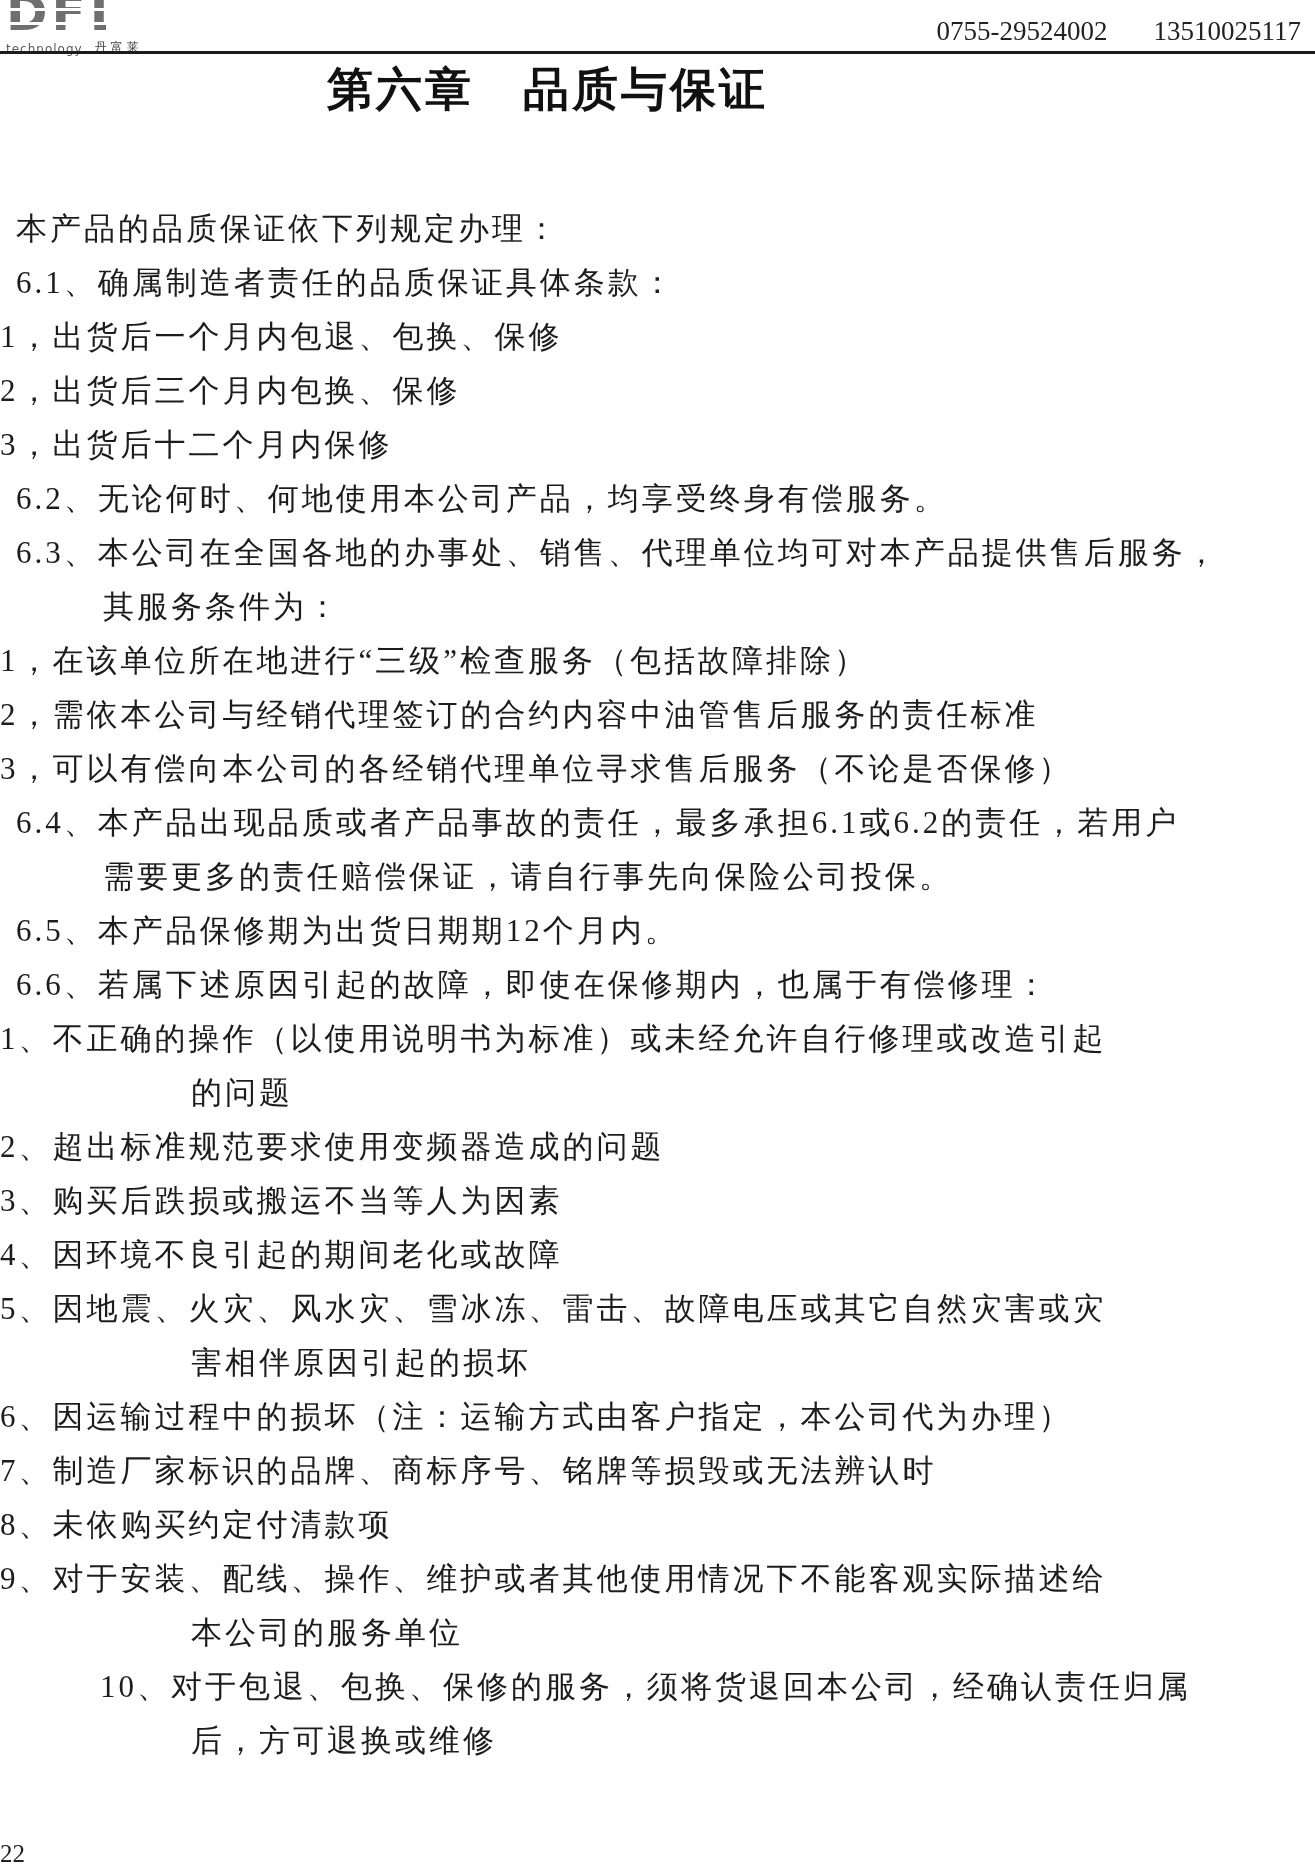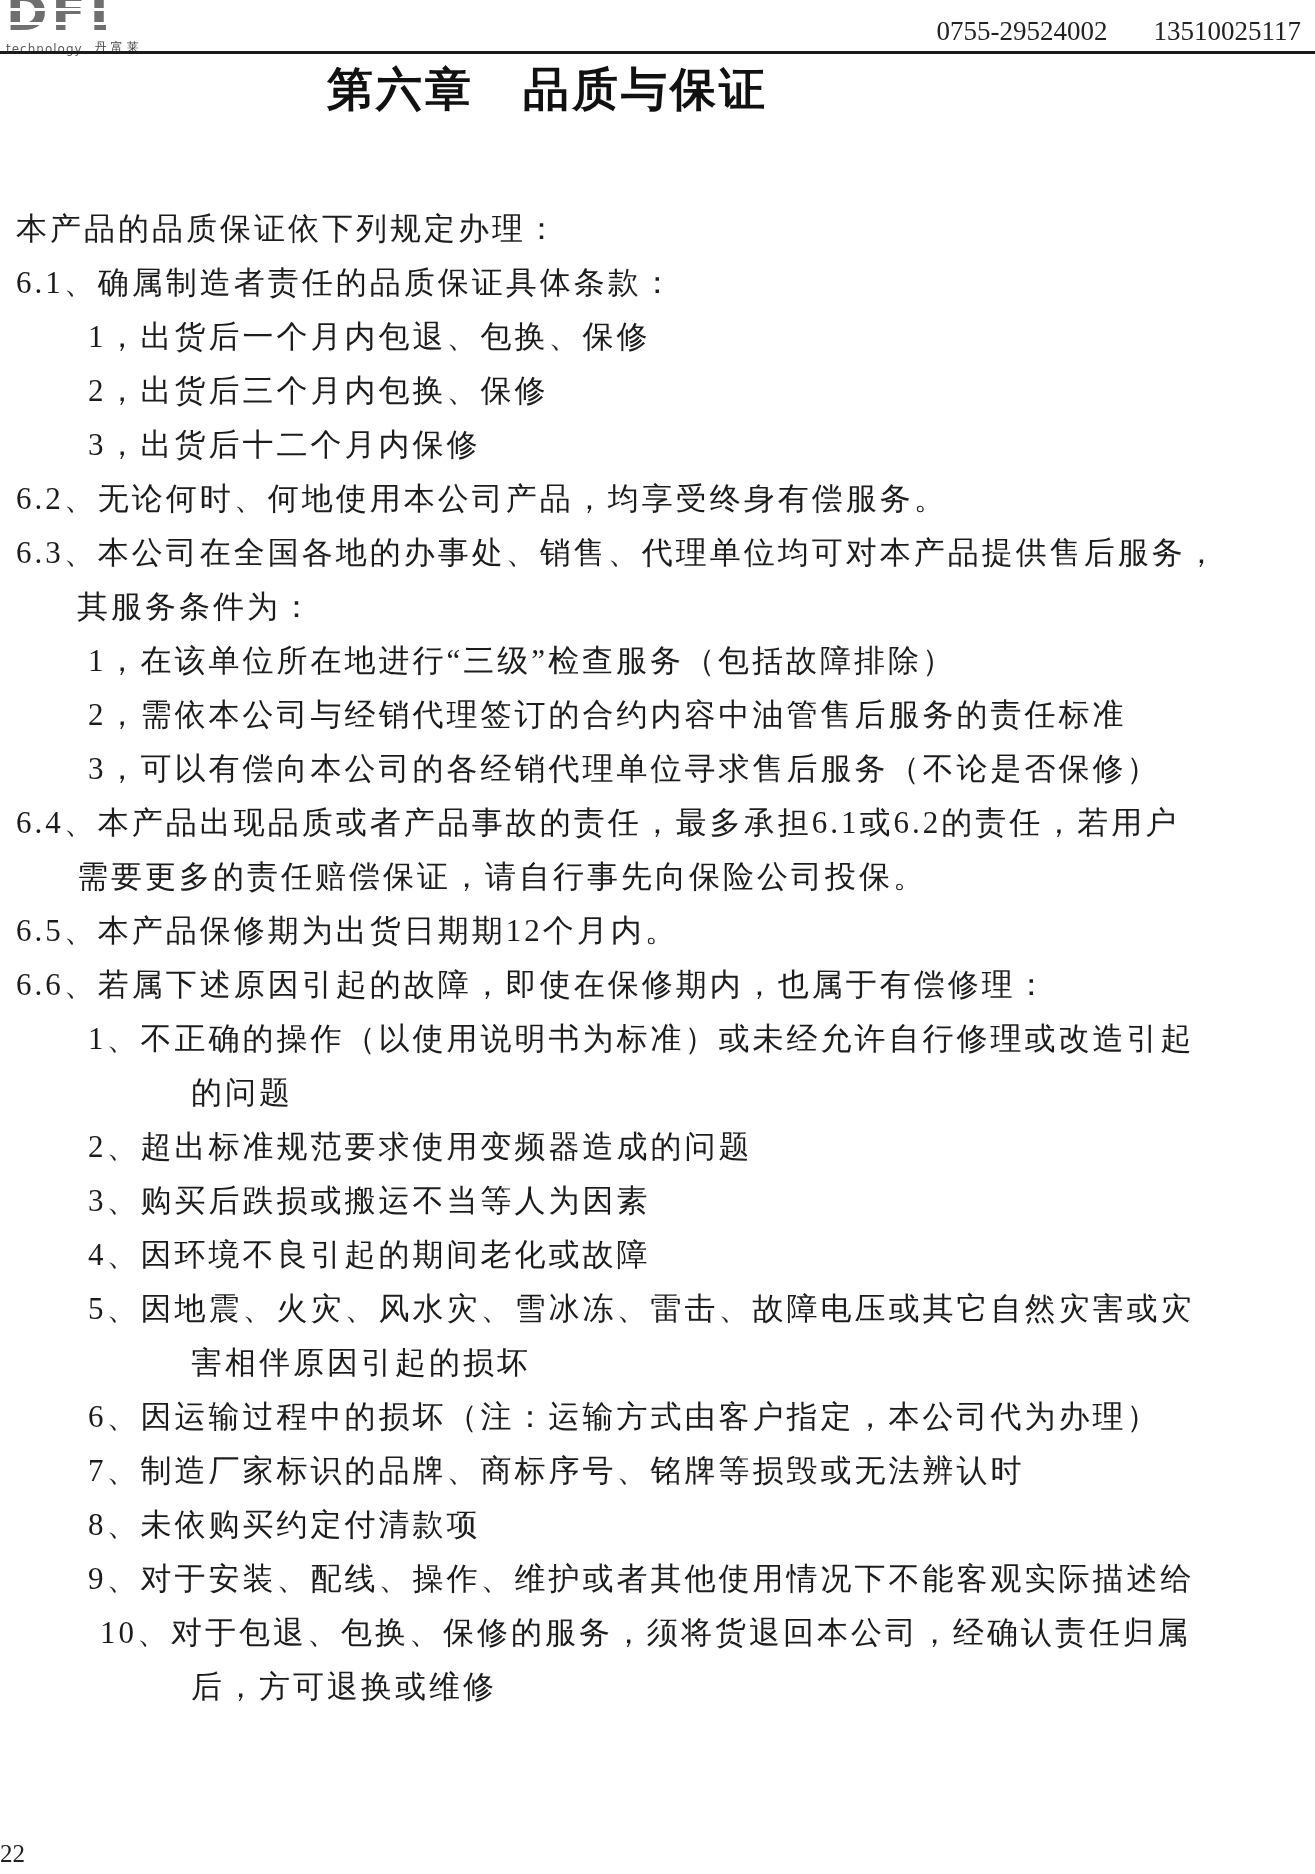--- a/index.html
+++ b/index.html
@@ -70,23 +70,23 @@
 
   
   .doc-body {
     margin-top: 82px;
     font-size: 31px;
     letter-spacing: 3px;
     line-height: 54px;
   }
   .line { white-space: pre; }
   .ind-a  { padding-left: 16px; }
-  .ind-b  { padding-left: 88px; }
+  .ind-b  { }
   .ind-b2 { padding-left: 100px; }
-  .ind-c  { padding-left: 77px; }
+  .ind-c  { padding-left: 103px; }
   .ind-d  { padding-left: 155px; margin-left: 36px; }
 
   
   .page-number {
     position: absolute; bottom: 6px; left: 0;
     width: 100%; text-align: left;
     font-size: 25px; color: #222;
   }
 </style>
 </head>
@@ -135,19 +135,20 @@
     <div class="line ind-d">的问题</div>
     <div class="line ind-b">2、超出标准规范要求使用变频器造成的问题</div>
     <div class="line ind-b">3、购买后跌损或搬运不当等人为因素</div>
     <div class="line ind-b">4、因环境不良引起的期间老化或故障</div>
     <div class="line ind-b">5、因地震、火灾、风水灾、雪冰冻、雷击、故障电压或其它自然灾害或灾</div>
     <div class="line ind-d">害相伴原因引起的损坏</div>
     <div class="line ind-b">6、因运输过程中的损坏（注：运输方式由客户指定，本公司代为办理）</div>
     <div class="line ind-b">7、制造厂家标识的品牌、商标序号、铭牌等损毁或无法辨认时</div>
     <div class="line ind-b">8、未依购买约定付清款项</div>
     <div class="line ind-b">9、对于安装、配线、操作、维护或者其他使用情况下不能客观实际描述给</div>
+    <div class="line ind-d">本公司的服务单位</div>
     <div class="line ind-b2">10、对于包退、包换、保修的服务，须将货退回本公司，经确认责任归属</div>
     <div class="line ind-d">后，方可退换或维修</div>
   </main>
 
   <div class="page-number">22</div>
 
 </div>
 
 </body></html>

